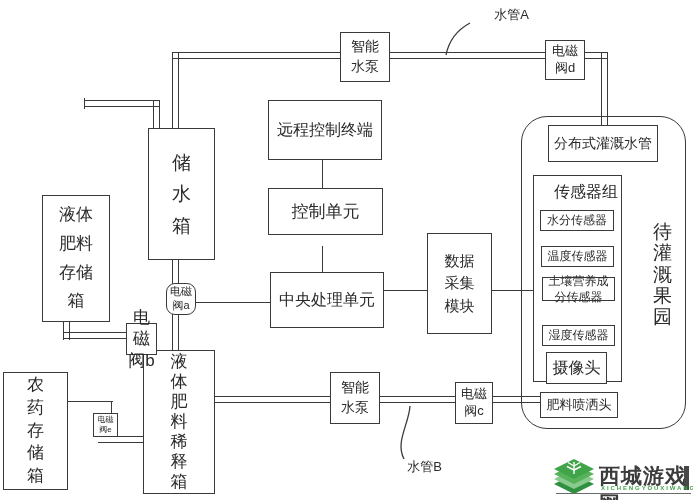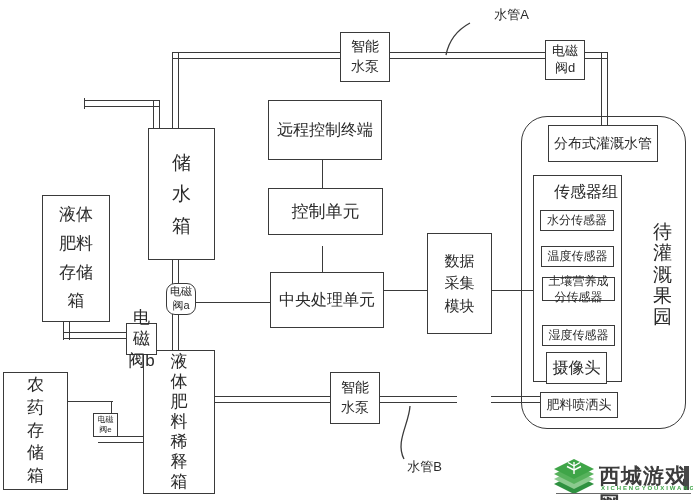--- a/index.html
+++ b/index.html
@@ -121,20 +121,23 @@
   </div>
 
   <div class="box" style="left:427px;top:233px;width:65px;height:101px;font-size:15px;">
     <span class="wrap w2" style="line-height:1.5;">数据采集模块</span>
   </div>
 
   <div class="box" style="left:330px;top:372px;width:50px;height:52px;font-size:14px;">
     <span class="wrap w2" style="line-height:1.4;">智能水泵</span>
   </div>
 
+  <div class="box" style="left:455px;top:382px;width:38px;height:42px;font-size:13px;">
+    <span class="wrap w2" style="line-height:1.3;">电磁阀c</span>
+  </div>
 
   <div class="box" style="left:548px;top:125px;width:110px;height:37px;font-size:14px;">
     <span>分布式灌溉水管</span>
   </div>
 
   <div class="box" style="left:533px;top:175px;width:89px;height:207px;"></div>
   <div class="plain" style="left:537px;top:182px;width:81px;font-size:16px;">
     <span>传感器组</span>
   </div>
   <div class="box" style="left:540px;top:210px;width:74px;height:21px;font-size:12px;text-align:center;">

